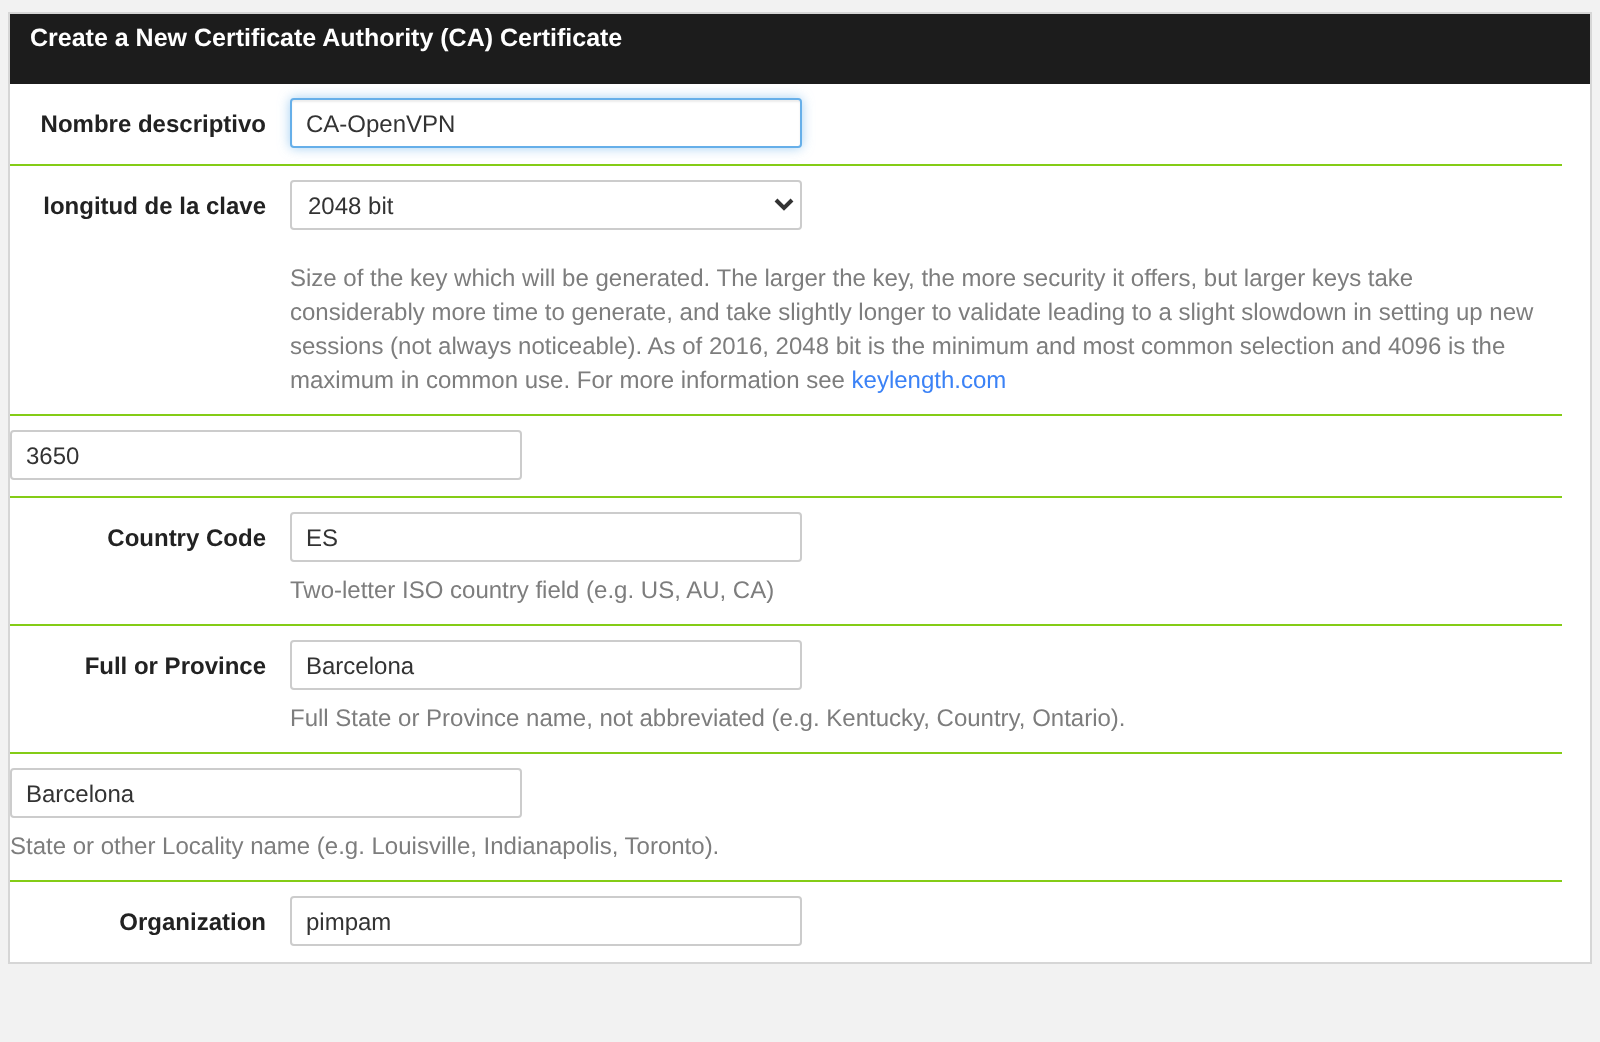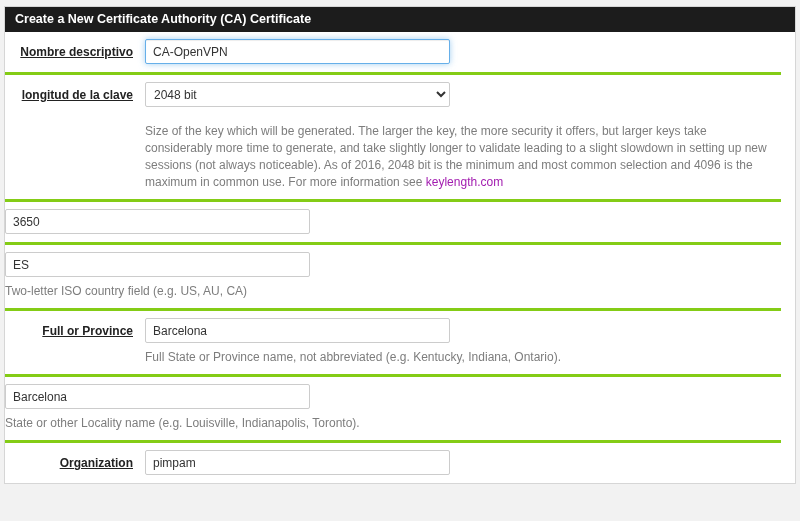--- a/index.html
+++ b/index.html
@@ -13,41 +13,40 @@
   .panel {
     background: #ffffff;
     border: 1px solid #d6d6d6;
     width: 792px;
   }
   .panel-header {
     background: #1c1c1c;
     color: #ffffff;
     font-size: 12.5px;
     font-weight: bold;
-    padding: 5px 10px 6px 10px;
+    padding: 5px 10px 16px 10px;
   }
   .panel-body { padding: 0 14px 0 0; }
   .row {
     display: flex;
     padding: 7px 0 8px 0;
   }
-  .row + .row { border-top: 3px solid #84cc16; justify-content: flex-end; }
+  .row + .row { border-top: 1px solid #84cc16; justify-content: flex-end; }
   .lbl {
     width: 140px;
     min-width: 140px;
     text-align: right;
     padding: 6px 12px 0 6px;
     font-weight: bold;
     font-size: 12px;
     color: #222;
-    text-decoration: underline;
   }
   .ctl { flex: 1; padding-right: 4px; }
   .txt, .sel {
-    width: 305px;
+    width: 256px;
     height: 25px;
     font-size: 12px;
     font-family: "Liberation Sans", sans-serif;
     color: #333;
     padding: 3px 7px;
     border: 1px solid #cccccc;
     border-radius: 2px;
     background: #ffffff;
     display: block;
   }
@@ -58,21 +57,21 @@
   }
   .sel { padding: 3px 4px; }
   .help {
     margin-top: 6px;
     font-size: 12px;
     line-height: 1.42;
     color: #7d7d7d;
     max-width: 632px;
   }
   .help.gap { margin-top: 16px; }
-  .link { color: #a21caf; text-decoration: none; }
+  .link { color: #3b82f6; text-decoration: none; }
 </style>
 </head>
 <body>
 
 <div class="page">
   <div class="panel">
 
     <div class="panel-header">
       <span>Create a New Certificate Authority (CA) Certificate</span>
     </div>
@@ -99,31 +98,32 @@
         </div>
       </div>
 
       <div class="row">
         <div class="ctl">
           <input type="text" class="txt" value="3650" style="">
         </div>
       </div>
 
       <div class="row">
+        <div class="lbl">Country Code</div>
         <div class="ctl">
           <input type="text" class="txt" value="ES" style="">
           <div class="help">Two-letter ISO country field (e.g. US, AU, CA)</div>
         </div>
       </div>
 
       <div class="row">
         <div class="lbl">Full or Province</div>
         <div class="ctl">
           <input type="text" class="txt" value="Barcelona" style="">
-          <div class="help">Full State or Province name, not abbreviated (e.g. Kentucky, Indiana, Ontario).</div>
+          <div class="help">Full State or Province name, not abbreviated (e.g. Kentucky, Country, Ontario).</div>
         </div>
       </div>
 
       <div class="row">
         <div class="ctl">
           <input type="text" class="txt" value="Barcelona" style="">
           <div class="help">State or other Locality name (e.g. Louisville, Indianapolis, Toronto).</div>
         </div>
       </div>
 

